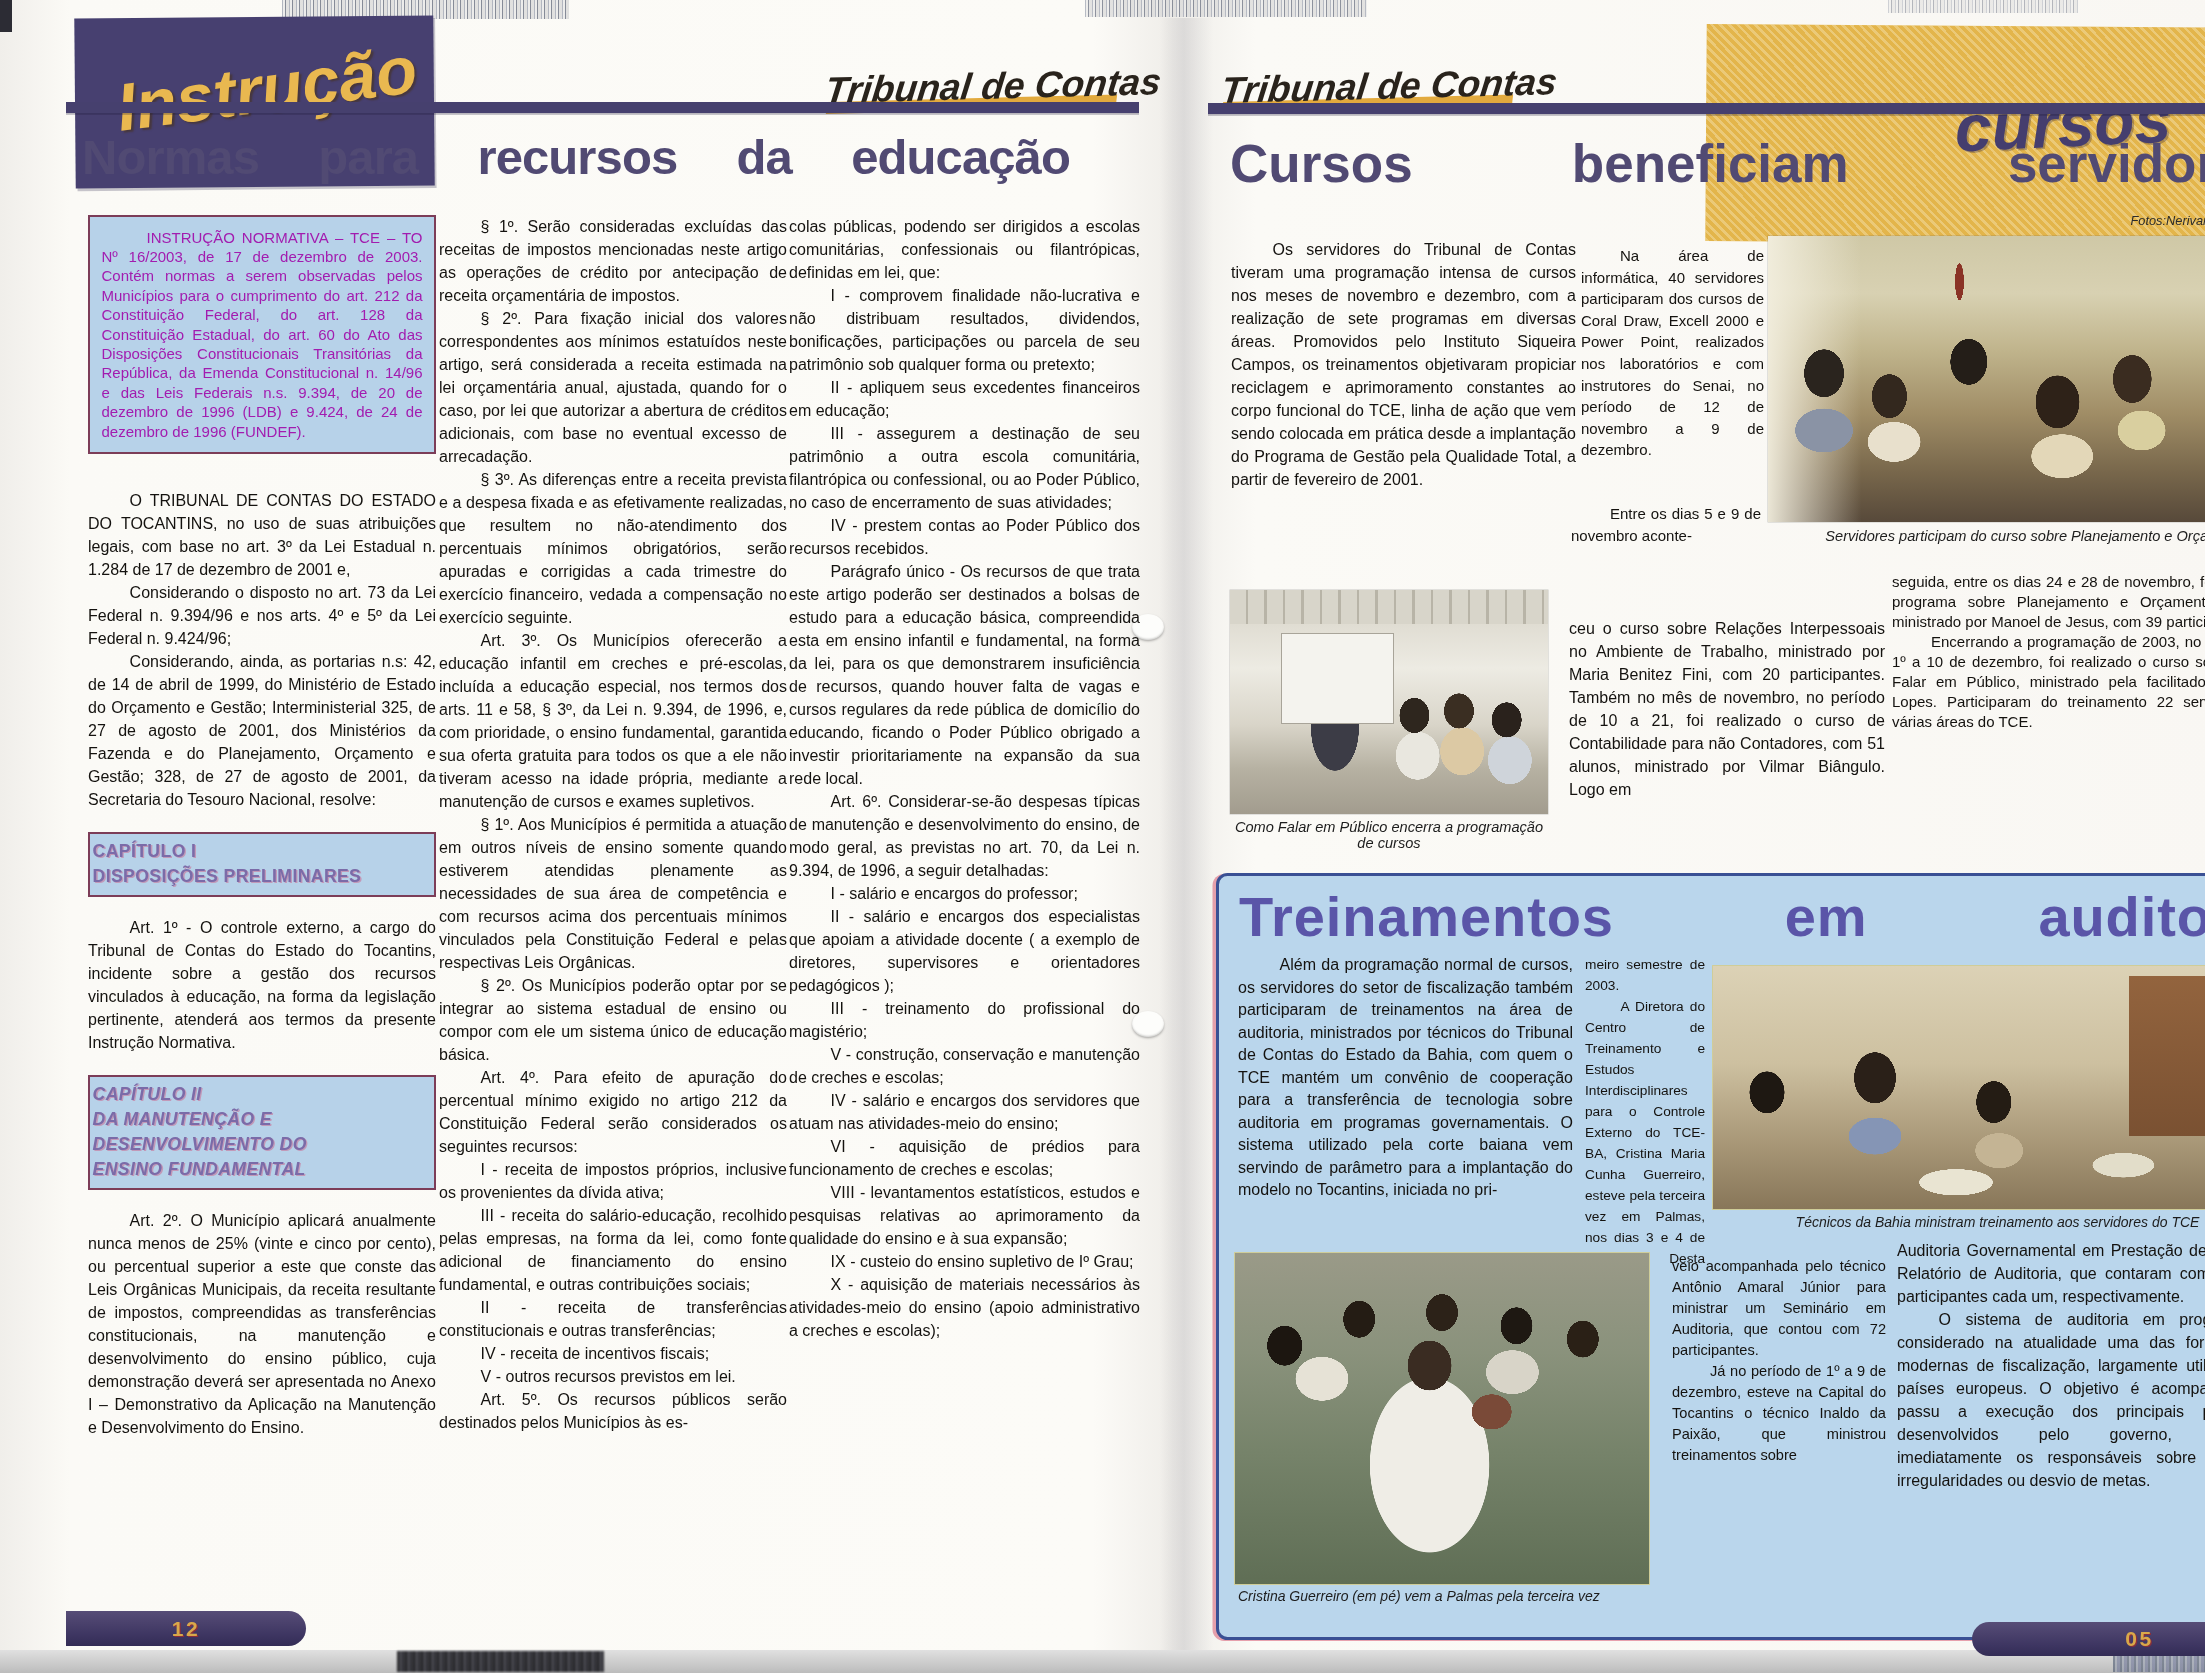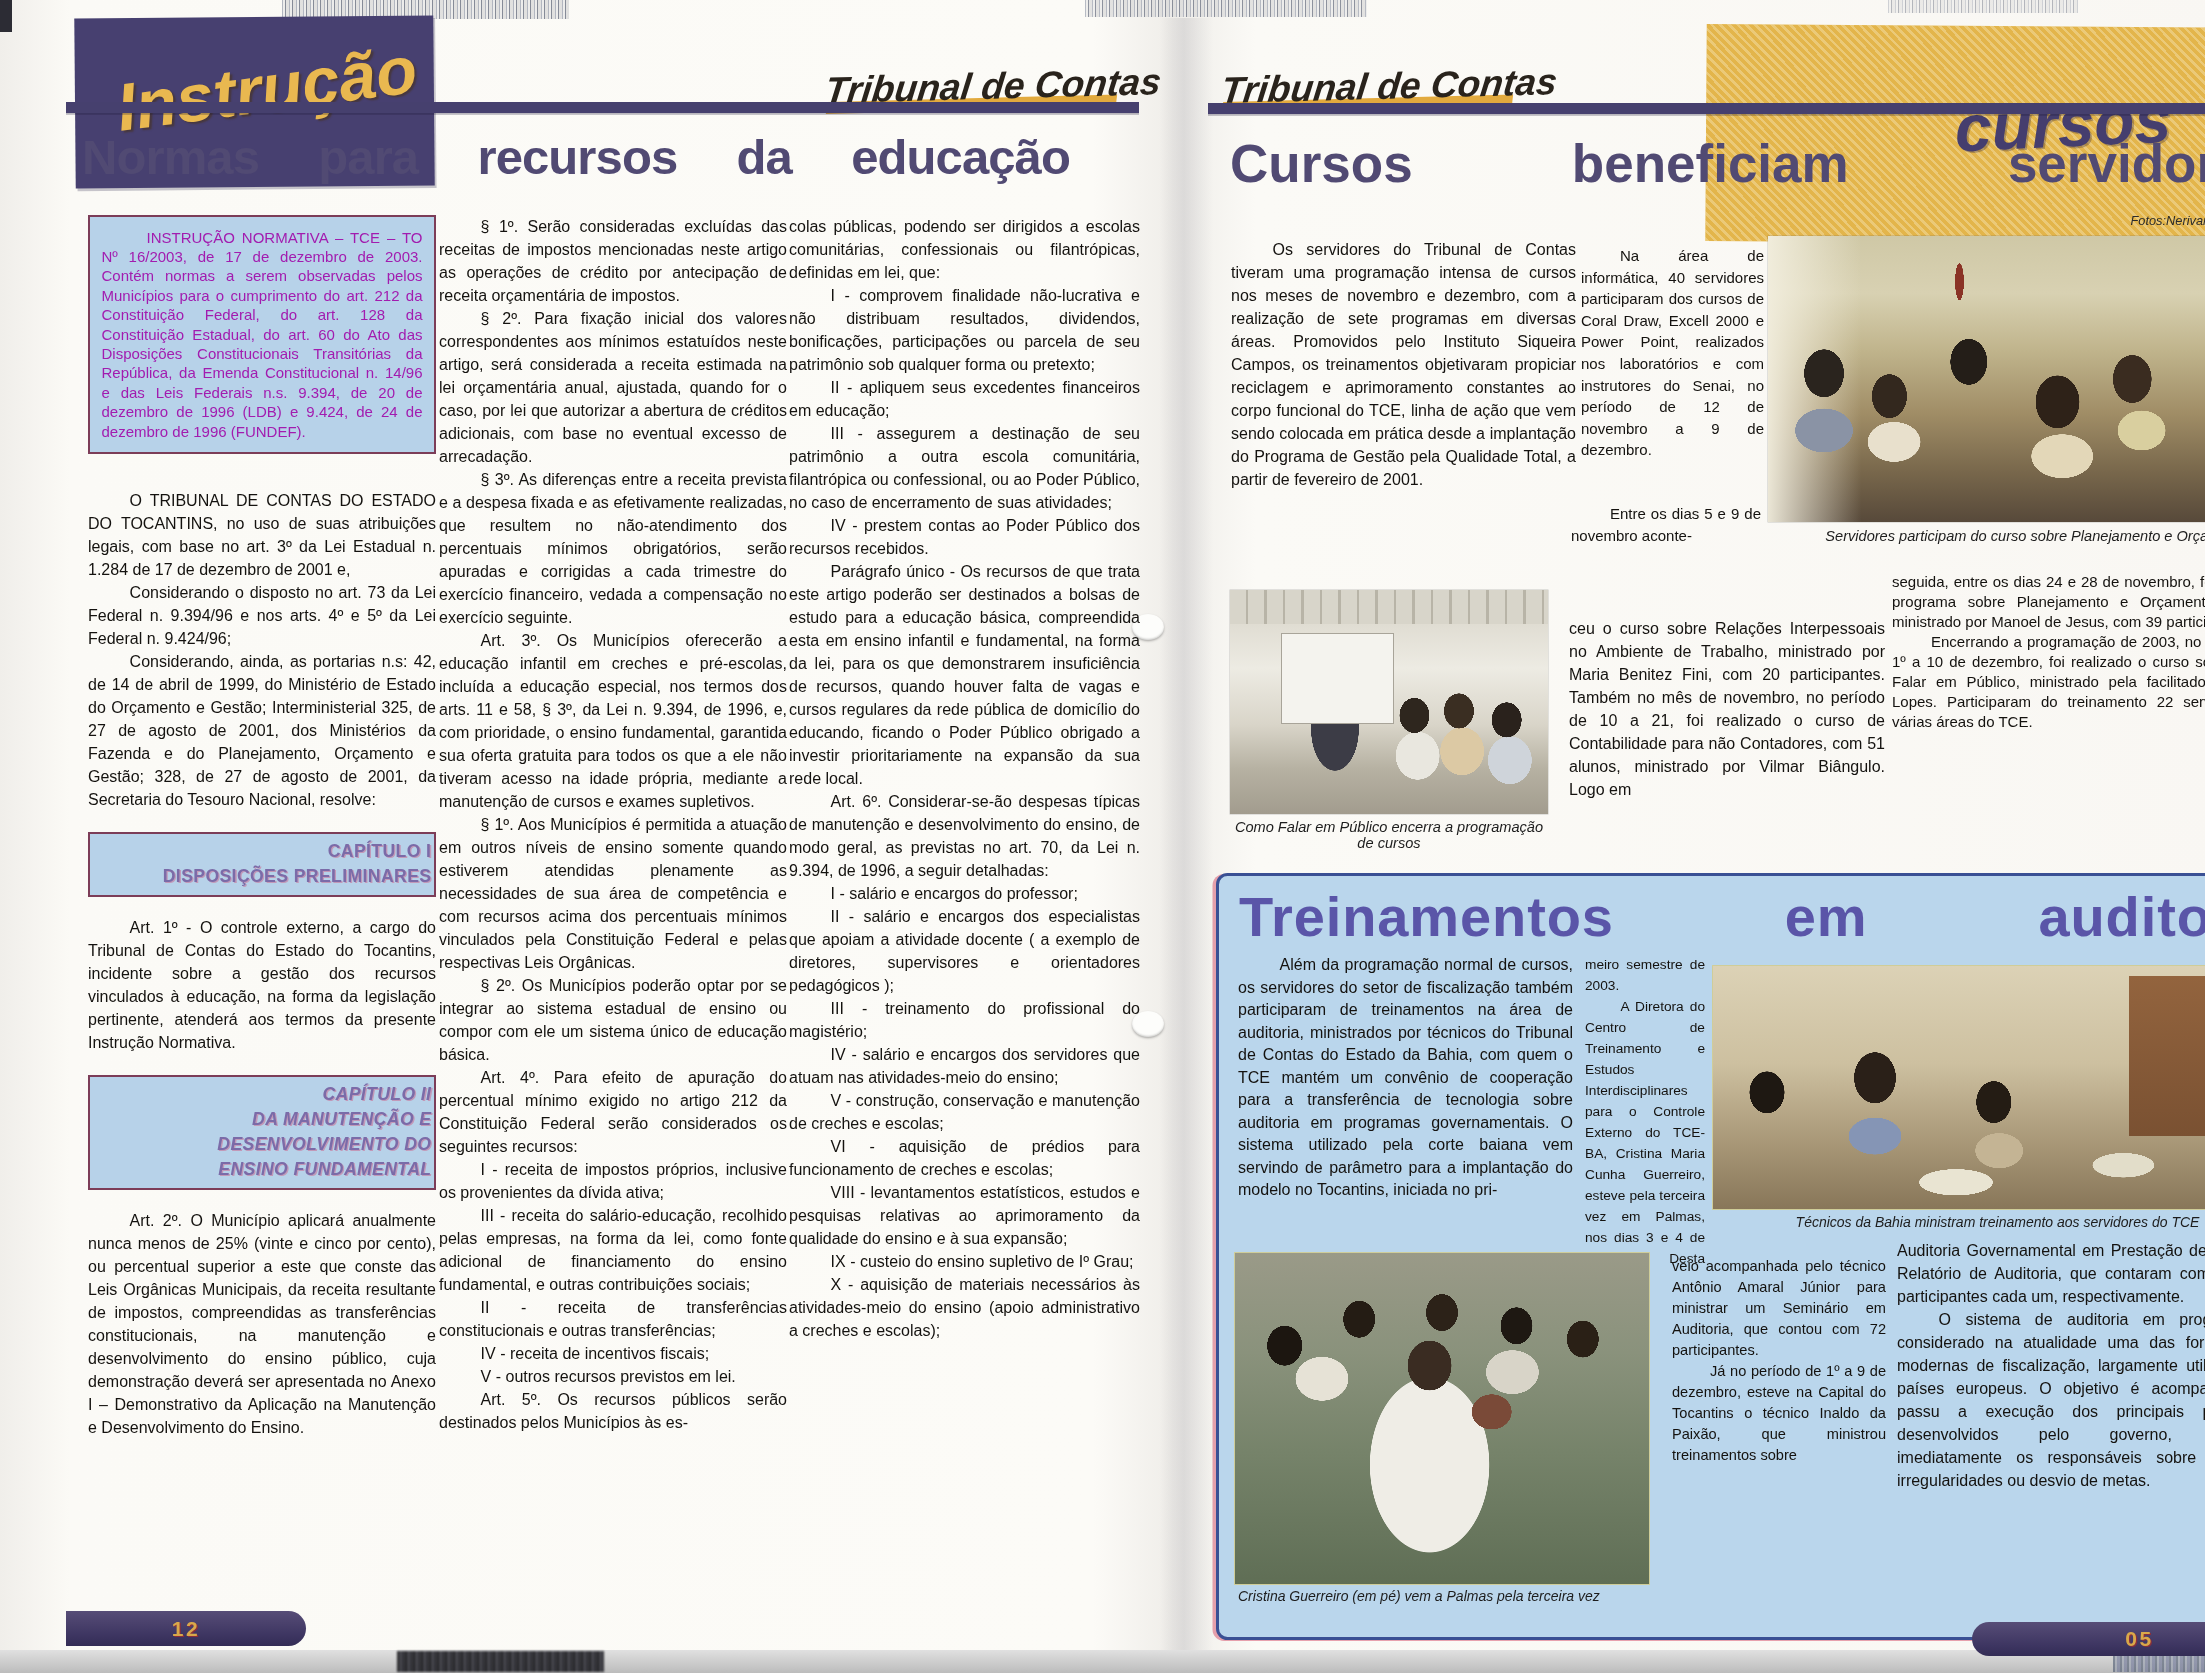--- a/index.html
+++ b/index.html
@@ -16,21 +16,21 @@
   .brand .bar{position:absolute;left:2.6px;bottom:-2.6px;height:11.5px;background:#e2aa3e;z-index:-1;}
   .rule{background:#46406e;box-shadow:0 1.8px 0 rgba(30,25,55,.3);}
   .headline{font-weight:700;color:#514a73;text-align:justify;text-align-last:justify;letter-spacing:-0.9px;}
   
   .col{text-align:justify;color:#14120f;hyphens:auto;}
   .col p{margin:0;text-indent:2.6em;}
   .col p.noind{text-indent:0;}
   .bluebox{box-sizing:border-box;border:2.6px solid #7c3d58;background:#b7d2e9;
     color:#a21caf;text-align:justify;}
   .capbox{box-sizing:border-box;border:2.2px solid #7c3d58;background:#b7d2e9;
-    text-align:right;color:#7b6ba8;font-weight:700;letter-spacing:0.4px;
+    text-align:left;color:#7b6ba8;font-weight:700;letter-spacing:0.4px;
     text-shadow:1.3px 0.9px 0 rgba(205,95,135,.5);text-indent:0 !important;}
   .caption{font-style:italic;color:#1d1d1d;}
   
   .photo{box-shadow:0 0 0 0.4px rgba(90,90,90,.4);}
   .photo.yedge{outline:1.8px solid rgba(214,207,142,.85);}
   .ph1{background:
     radial-gradient(4.4px 18.5px at 41% 16%,#8a3326 99%,transparent),
     radial-gradient(20px 24px at 12% 48%,#2a241e 99%,transparent),
     radial-gradient(17.6px 22px at 26% 56%,#33281e 99%,transparent),
     radial-gradient(18.5px 23px at 43% 44%,#241e18 99%,transparent),
@@ -161,22 +161,22 @@
     <p class="noind">colas públicas, podendo ser dirigidos a escolas comunitárias, confessionais ou filantrópicas, definidas em lei, que:</p>
     <p>I - comprovem finalidade não-lucrativa e não distribuam resultados, dividendos, bonificações, participações ou parcela de seu patrimônio sob qualquer forma ou pretexto;</p>
     <p>II - apliquem seus excedentes financeiros em educação;</p>
     <p>III - assegurem a destinação de seu patrimônio a outra escola comunitária, filantrópica ou confessional, ou ao Poder Público, no caso de encerramento de suas atividades;</p>
     <p>IV - prestem contas ao Poder Público dos recursos recebidos.</p>
     <p>Parágrafo único - Os recursos de que trata este artigo poderão ser destinados a bolsas de estudo para a educação básica, compreendida esta em ensino infantil e fundamental, na forma da lei, para os que demonstrarem insuficiência de recursos, quando houver falta de vagas e cursos regulares da rede pública de domicílio do educando, ficando o Poder Público obrigado a investir prioritariamente na expansão da sua rede local.</p>
     <p>Art. 6º. Considerar-se-ão despesas típicas de manutenção e desenvolvimento do ensino, de modo geral, as previstas no art. 70, da Lei n. 9.394, de 1996, a seguir detalhadas:</p>
     <p>I - salário e encargos do professor;</p>
     <p>II - salário e encargos dos especialistas que apoiam a atividade docente ( a exemplo de diretores, supervisores e orientadores pedagógicos );</p>
     <p>III - treinamento do profissional do magistério;</p>
+    <p>V - construção, conservação e manutenção de creches e escolas;</p>
     <p>IV - salário e encargos dos servidores que atuam nas atividades-meio do ensino;</p>
-    <p>V - construção, conservação e manutenção de creches e escolas;</p>
     <p>VI - aquisição de prédios para funcionamento de creches e escolas;</p>
     <p>VIII - levantamentos estatísticos, estudos e pesquisas relativas ao aprimoramento da qualidade do ensino e à sua expansão;</p>
     <p>IX - custeio do ensino supletivo de Iº Grau;</p>
     <p>X - aquisição de materiais necessários às atividades-meio do ensino (apoio administrativo a creches e escolas);</p>
   </div>
 
   <div class="abs tab" style="left:66px;top:1611px;width:240px;height:35px;border-radius:0 20px 20px 0;">
     <span style="font-size:21px;line-height:35px;">12</span>
   </div>
 

